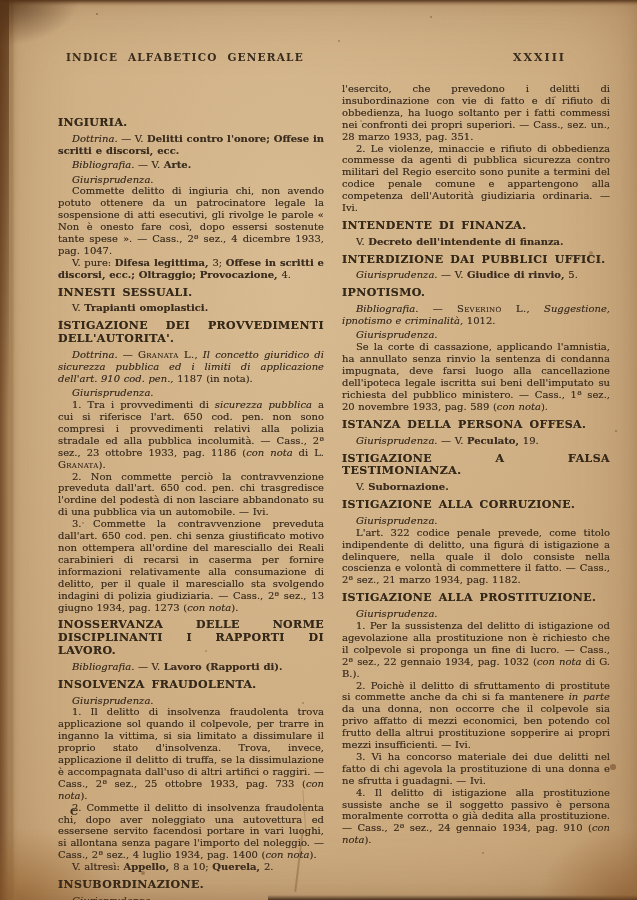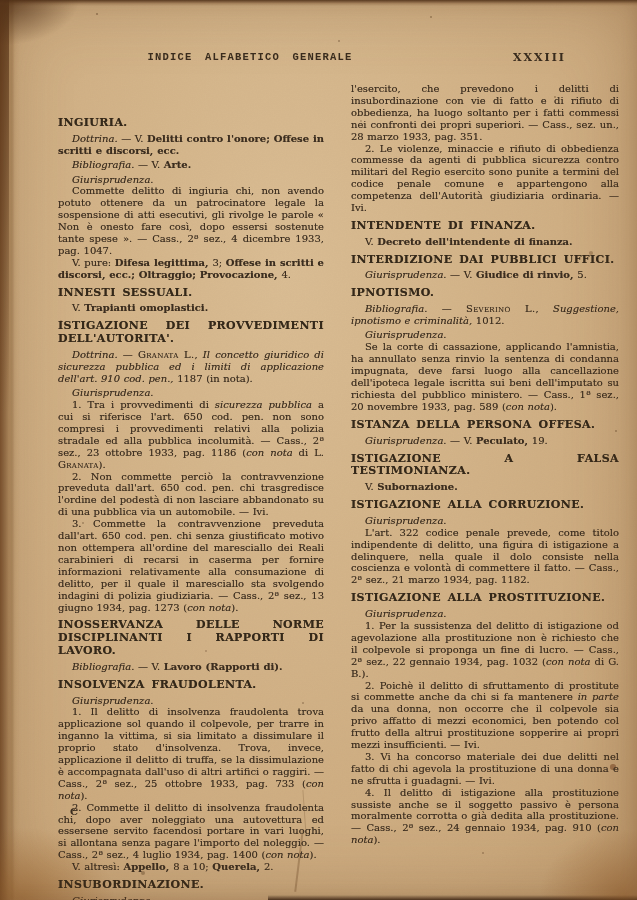--- a/index.html
+++ b/index.html
@@ -40,29 +40,29 @@
     box-shadow:
       430px 16px 0 0 rgba(75,48,22,.4), 96px 13px 0 0 rgba(75,48,22,.45),
       554px 96px 0 0 rgba(75,48,22,.4), 590px 252px 0 1px rgba(90,55,25,.32),
       615px 430px 0 0 rgba(75,48,22,.4), 82px 522px 0 0 rgba(75,48,22,.35),
       302px 702px 0 0 rgba(75,48,22,.35), 560px 640px 0 0 rgba(75,48,22,.3),
       142px 872px 0 1px rgba(75,48,22,.35), 482px 852px 0 0 rgba(75,48,22,.35),
       612px 766px 0 2px rgba(110,60,28,.5), 338px 40px 0 0 rgba(75,48,22,.38),
       205px 650px 0 0 rgba(75,48,22,.3), 520px 540px 0 0 rgba(75,48,22,.3),
       360px 120px 0 0 rgba(75,48,22,.28), 60px 320px 0 0 rgba(75,48,22,.28); }
 
-  .running-title { position:absolute; top:51px; left:40px; width:420px; text-align:center;
-    font-weight:bold; font-size:10.5px; letter-spacing:1.2px; word-spacing:5px; color:#392c1e;font-family:Liberation Mono, monospace; }
+  .running-title { position:absolute; top:51px; left:66px; width:420px; 
+    font-weight:bold; font-size:10.5px; letter-spacing:1.2px; word-spacing:5px; color:#392c1e; }
   .page-number { position:absolute; top:51px; left:502px; width:64px; text-align:right;
     font-weight:bold; font-size:11px; letter-spacing:2px; color:#392c1e; }
 
   .col { position:absolute; top:83px; font-size:10px; line-height:11.9px;
     text-align:justify; word-spacing:.4px; text-shadow:0 0 .4px rgba(59,45,31,.55); }
   .col-left  { left:58px;  width:266px;margin-top:34px; }
-  .col-right { left:351px; width:268px; }
+  .col-right { left:342px; width:268px; }
 
   .h { font-weight:bold; font-size:11px; line-height:12.8px; letter-spacing:.4px;
     word-spacing:2.5px; margin:6px 0 3px; text-align:justify; color:#342819; }
   .col > .h:first-child { margin-top:0; }
   .lbl { text-indent:14px; margin-top:2.5px; }
   .p   { text-indent:14px; }
   .pc  { }
   .b  { font-weight:bold; }
   .i  { font-style:italic; }
   .sc { font-variant:small-caps; letter-spacing:.3px; }

